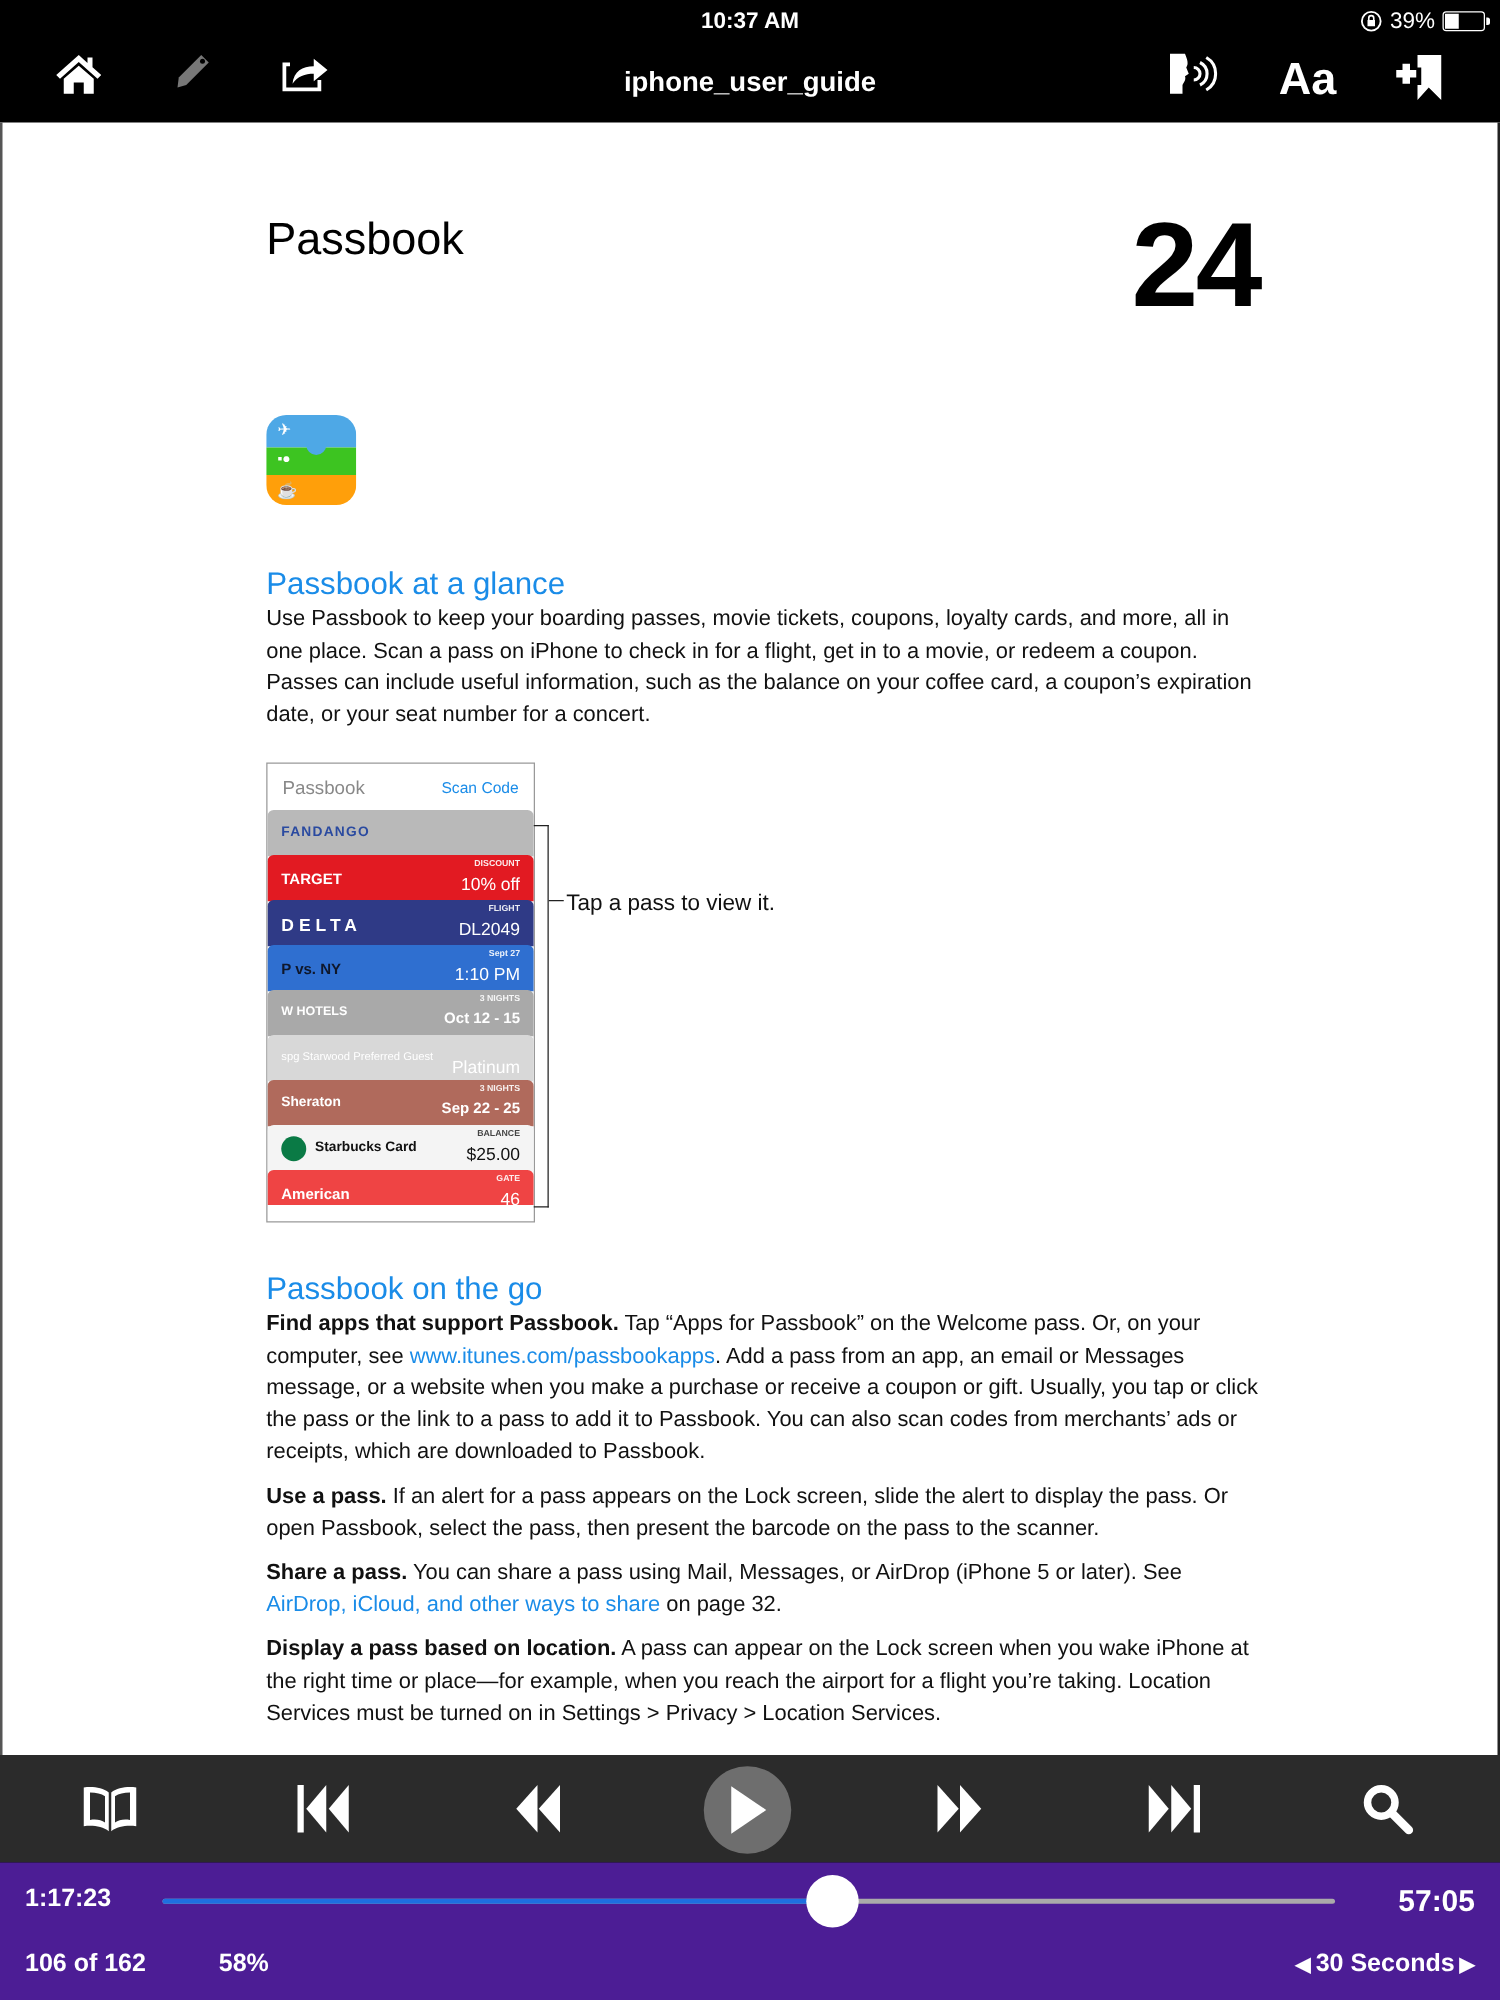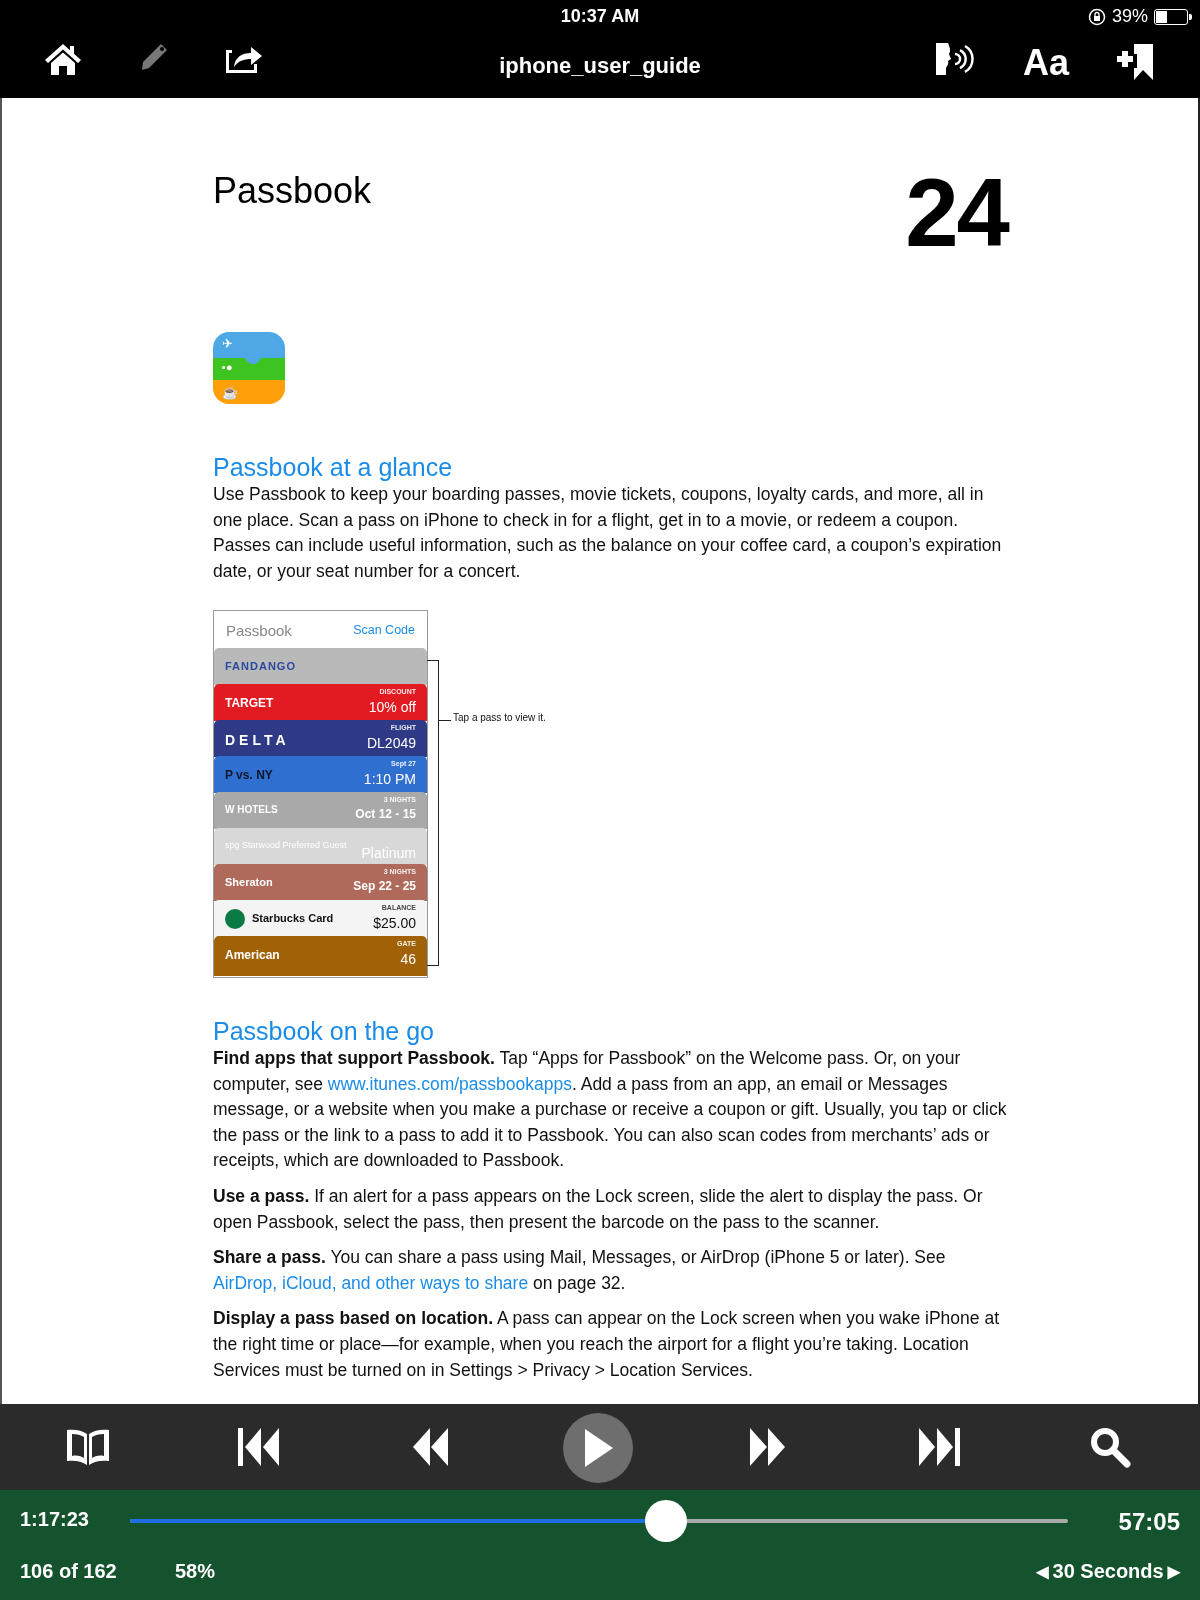--- a/index.html
+++ b/index.html
@@ -42,28 +42,28 @@
   .pb { position: absolute; left: 211px; top: 512px; width: 215px; height: 368px; border: 1px solid #999; background: #fff; overflow: hidden; }
   .pb-header { height: 38px; display: flex; justify-content: space-between; align-items: center; padding: 0 12px; font-size: 14px; }
   .pb-header .t { color: #888; font-size: 15px; }
   .pb-header .s { color: #1a8ce8; font-size: 12.5px; }
   .pass { height: 37px; position: relative; border-radius: 5px 5px 0 0; margin-top: -1px; color: #fff; font-size: 12px; font-weight: bold; }
   .pass .name { position: absolute; left: 11px; top: 12px; }
   .pass .lbl { position: absolute; right: 11px; top: 4px; font-size: 7px; opacity: .9; }
   .pass .val { position: absolute; right: 11px; top: 15px; font-size: 14px; font-weight: normal; }
   .callout-line { position: absolute; left: 425px; top: 562px; width: 12px; height: 306px; border: 1px solid #222; border-left: none; }
   .callout-tick { position: absolute; left: 437px; top: 622px; width: 12px; height: 1px; background: #222; }
-  .callout-text { position: absolute; left: 451px; top: 614px; font-size: 10px; color: #111; }
+  .callout-text { position: absolute; left: 451px; top: 614px; font-size: 18px; color: #111; }
 
   
   .controls { position: absolute; top: 1404px; left: 0; width: 1200px; height: 86px; background: #2b2b2b; }
   .ctl { position: absolute; top: 18px; width: 60px; height: 50px; display: flex; align-items: center; justify-content: center; cursor: pointer; }
   .play { position: absolute; left: 563px; top: 9px; width: 70px; height: 70px; border-radius: 50%; background: #6e6e6e; display: flex; align-items: center; justify-content: center; cursor: pointer; }
 
-  .progress { position: absolute; top: 1490px; left: 0; width: 1200px; height: 110px; background: #14532d; }
+  .progress { position: absolute; top: 1490px; left: 0; width: 1200px; height: 110px; background: #4c1d95; }
   .time-l { position: absolute; left: 20px; top: 18px; font-size: 20px; font-weight: bold; }
   .time-r { position: absolute; right: 20px; top: 18px; font-size: 24px; font-weight: bold; }
   .track { position: absolute; left: 130px; top: 29px; width: 938px; height: 4px; background: #aaa; border-radius: 2px; }
   .track .fill { position: absolute; left: 0; top: 0; height: 4px; background: #1e6fe0; border-radius: 2px; }
   .thumb { position: absolute; top: 10px; width: 42px; height: 42px; border-radius: 50%; background: #fff; cursor: pointer; }
   .foot-l { position: absolute; left: 20px; top: 70px; font-size: 20px; font-weight: bold; }
   .foot-p { position: absolute; left: 175px; top: 70px; font-size: 20px; font-weight: bold; }
   .foot-r { position: absolute; right: 20px; top: 70px; font-size: 20px; font-weight: bold; display: flex; align-items: center; gap: 4px; }
   .foot-r span.arr { cursor: pointer; font-size: 16px; }
 </style>
@@ -191,21 +191,21 @@
       <span class="name" style="font-size:11px">Sheraton</span>
       <span class="lbl">3 NIGHTS</span>
       <span class="val" style="font-weight:bold;font-size:12px">Sep 22 - 25</span>
     </div>
     <div class="pass" style="background:#f4f4f4;color:#111">
       <span style="position:absolute;left:11px;top:9px;width:20px;height:20px;border-radius:50%;background:#0a7a45"></span>
       <span class="name" style="left:38px;font-size:11px">Starbucks Card</span>
       <span class="lbl" style="color:#333">BALANCE</span>
       <span class="val">$25.00</span>
     </div>
-    <div class="pass" style="background:#a16207;height:40px">
+    <div class="pass" style="background:#ef4444;height:28px">
       <span class="name">American</span>
       <span class="lbl">GATE</span>
       <span class="val">46</span>
     </div>
   </div>
   <div class="callout-line"></div>
   <div class="callout-tick"></div>
   <div class="callout-text">Tap a pass to view it.</div>
 
   <div class="content" style="top:918px">

